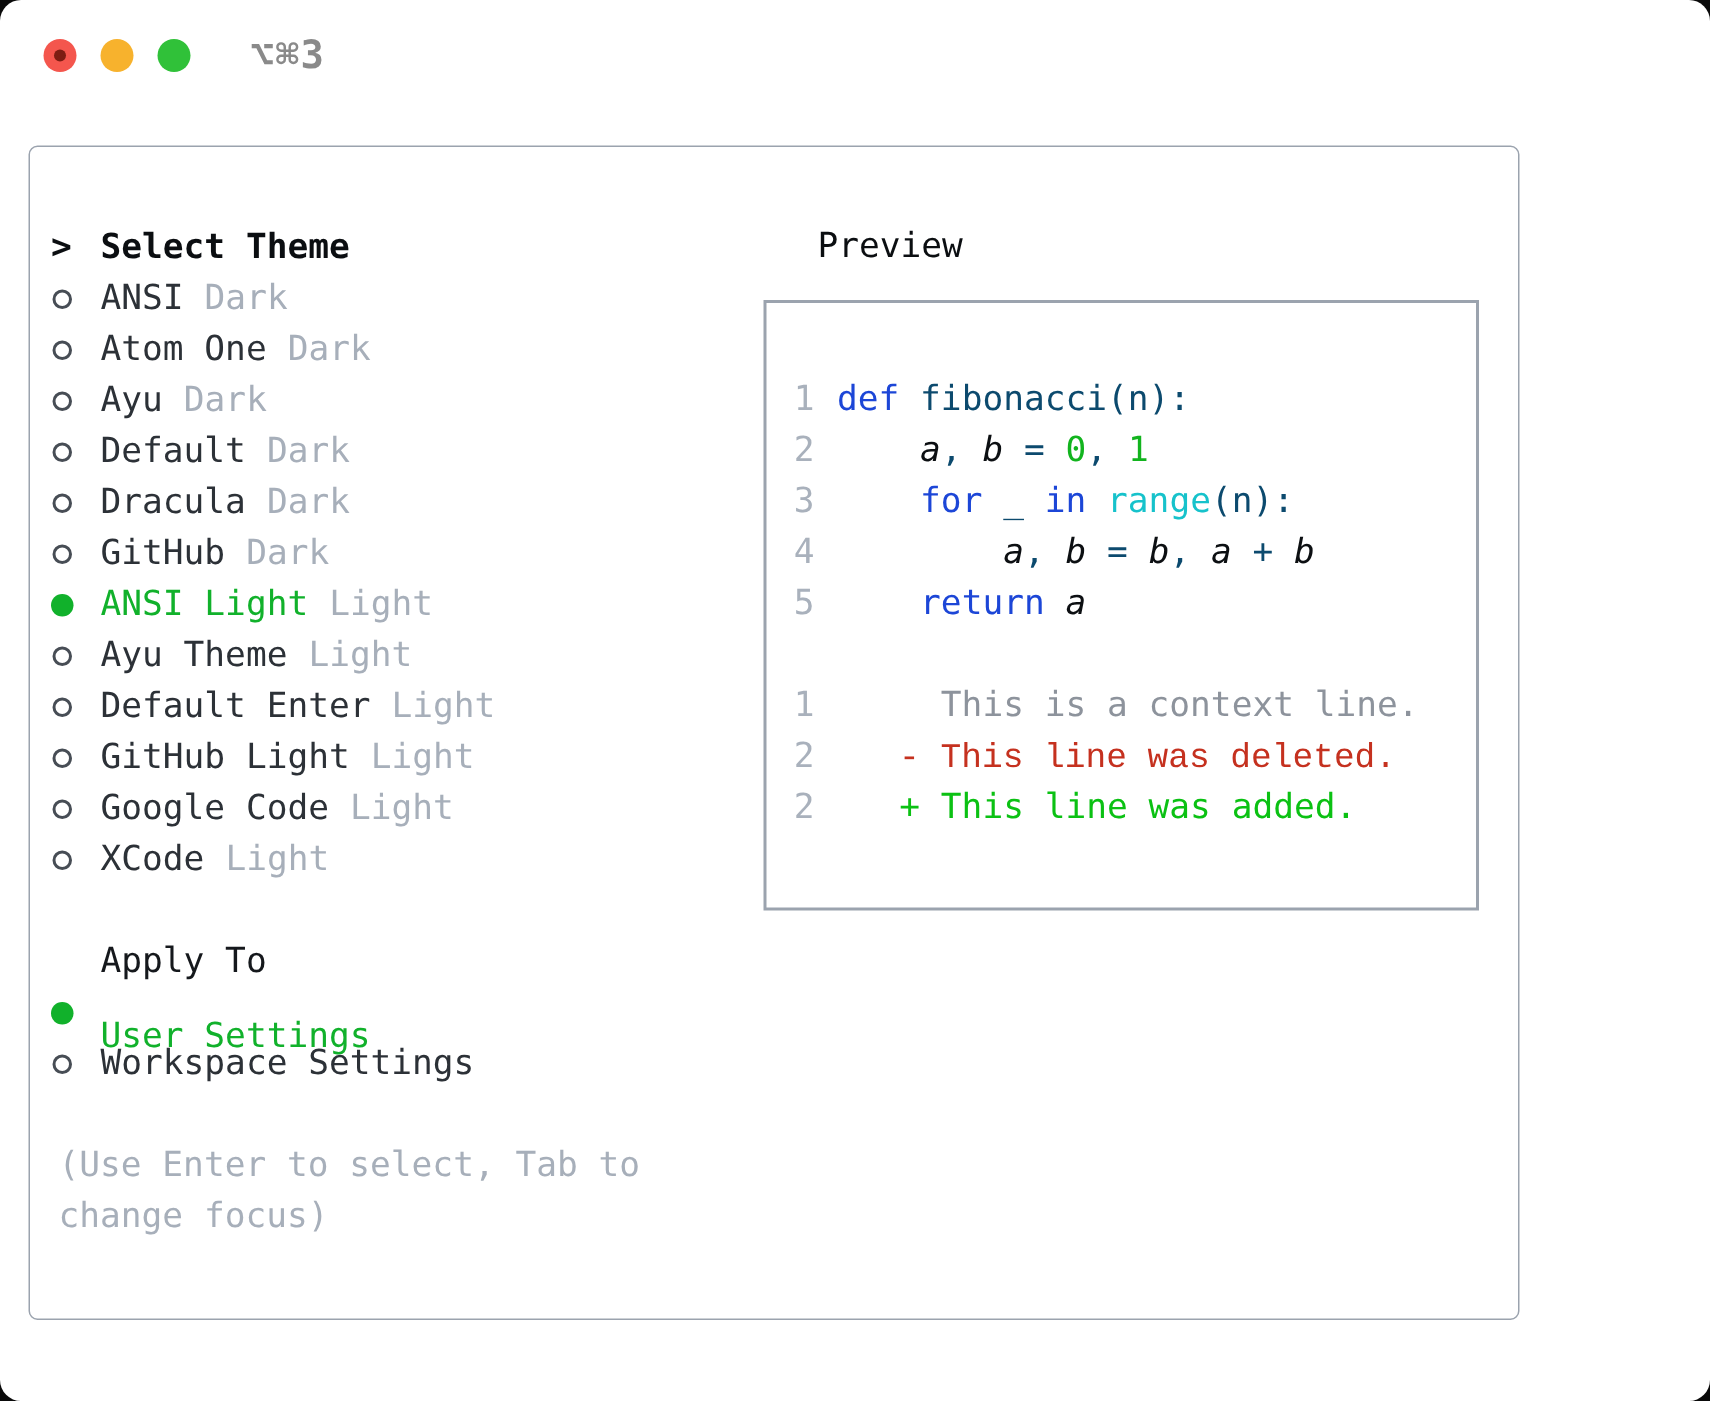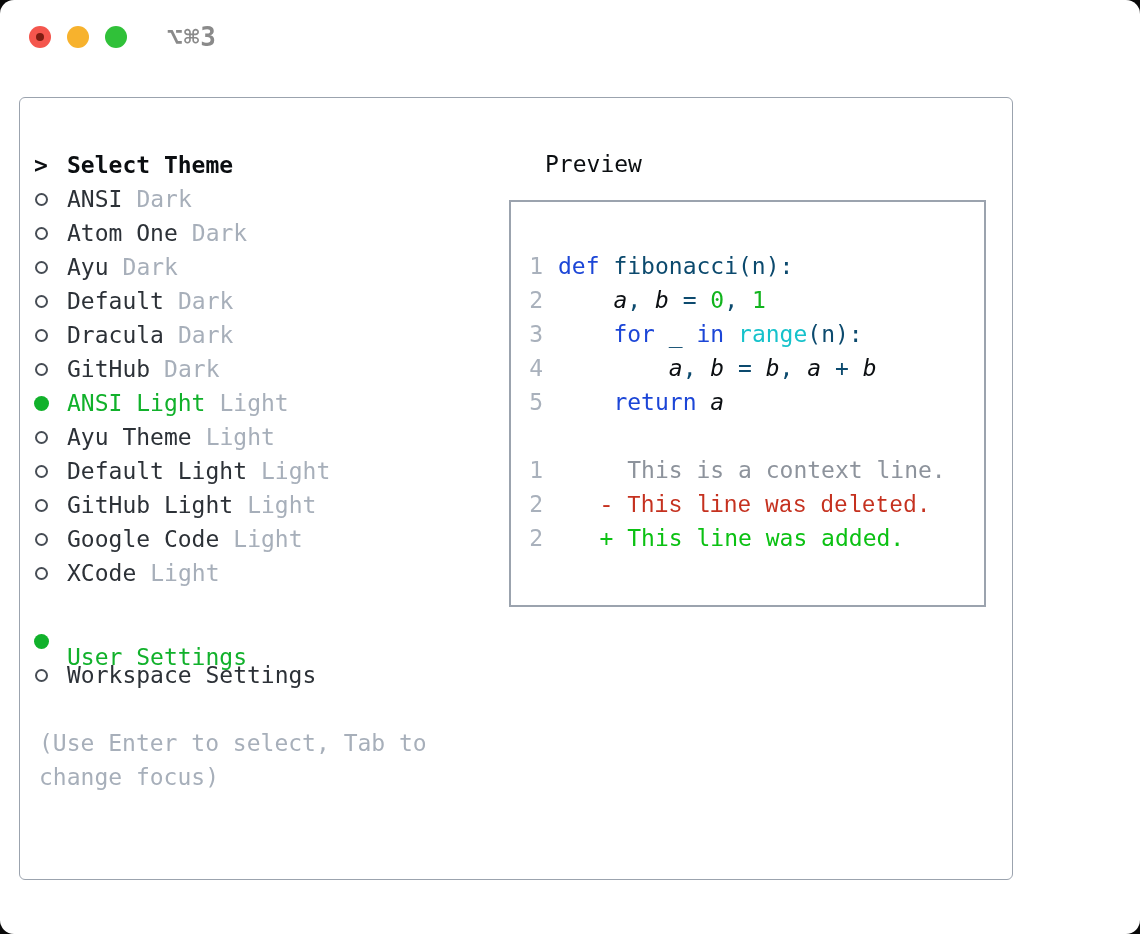--- a/index.html
+++ b/index.html
@@ -74,28 +74,32 @@
 
       <div id="theme-list">
           <div class="row"><span class="cell"><span class="dot"></span></span><span><span class="nm">ANSI</span><span class="vr">Dark</span></span></div>
           <div class="row"><span class="cell"><span class="dot"></span></span><span><span class="nm">Atom One</span><span class="vr">Dark</span></span></div>
           <div class="row"><span class="cell"><span class="dot"></span></span><span><span class="nm">Ayu</span><span class="vr">Dark</span></span></div>
           <div class="row"><span class="cell"><span class="dot"></span></span><span><span class="nm">Default</span><span class="vr">Dark</span></span></div>
           <div class="row"><span class="cell"><span class="dot"></span></span><span><span class="nm">Dracula</span><span class="vr">Dark</span></span></div>
           <div class="row"><span class="cell"><span class="dot"></span></span><span><span class="nm">GitHub</span><span class="vr">Dark</span></span></div>
           <div class="row"><span class="cell"><span class="dot sel"></span></span><span><span class="nm sel">ANSI Light</span><span class="vr">Light</span></span></div>
           <div class="row"><span class="cell"><span class="dot"></span></span><span><span class="nm">Ayu Theme</span><span class="vr">Light</span></span></div>
-          <div class="row"><span class="cell"><span class="dot"></span></span><span><span class="nm">Default Light</span><span class="vr">Light</span></span></div>
+          <div class="row"><span class="cell"><span class="dot"></span></span><span><span class="nm">Default Enter</span><span class="vr">Light</span></span></div>
           <div class="row"><span class="cell"><span class="dot"></span></span><span><span class="nm">GitHub Light</span><span class="vr">Light</span></span></div>
           <div class="row"><span class="cell"><span class="dot"></span></span><span><span class="nm">Google Code</span><span class="vr">Light</span></span></div>
           <div class="row"><span class="cell"><span class="dot"></span></span><span><span class="nm">XCode</span><span class="vr">Light</span></span></div>
         </div>
 
       <div class="row"></div>
 
+      <div class="row">
+        <span class="cell"></span>
+        <span class="plain-label">Apply To</span>
+      </div>
 
       <div id="apply-list">
           <div class="row"><span class="cell"><span class="dot sel"></span></span><span class="nm sel">User Settings</span></div>
           <div class="row"><span class="cell"><span class="dot"></span></span><span class="nm">Workspace Settings</span></div>
         </div>
 
       <div class="row"></div>
 
       <div class="help">
         <div class="row">(Use Enter to select, Tab to</div>

